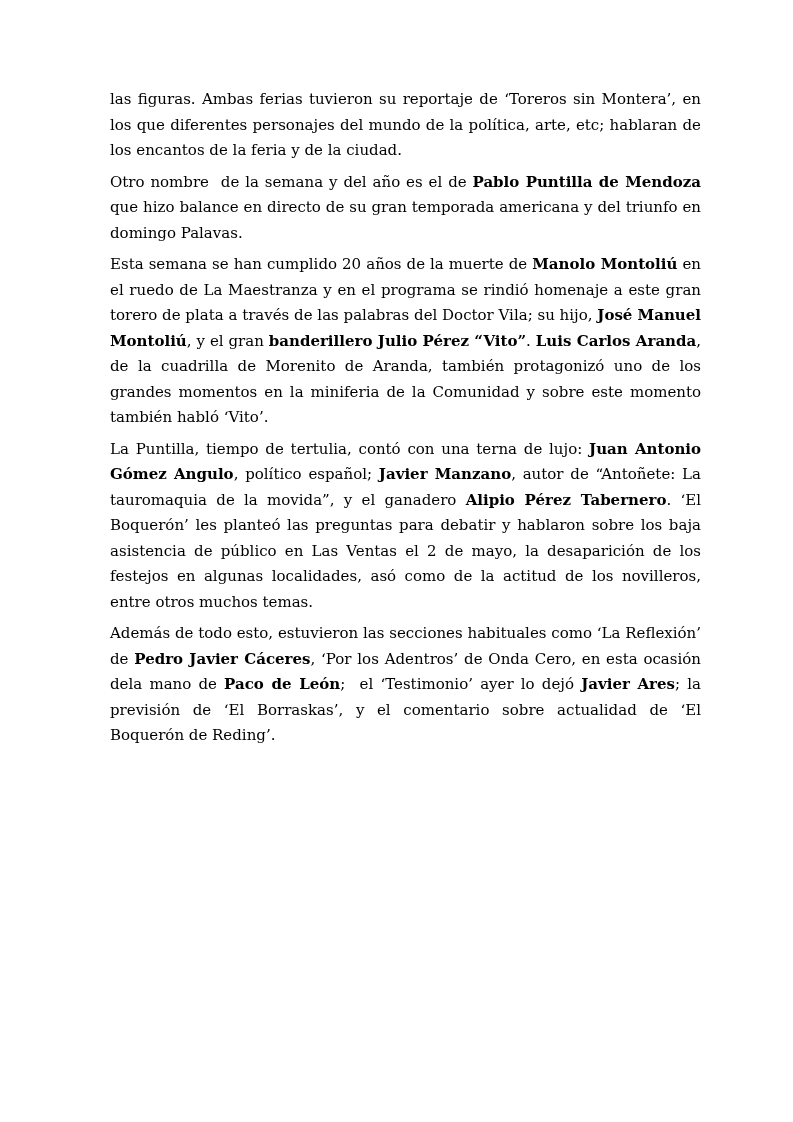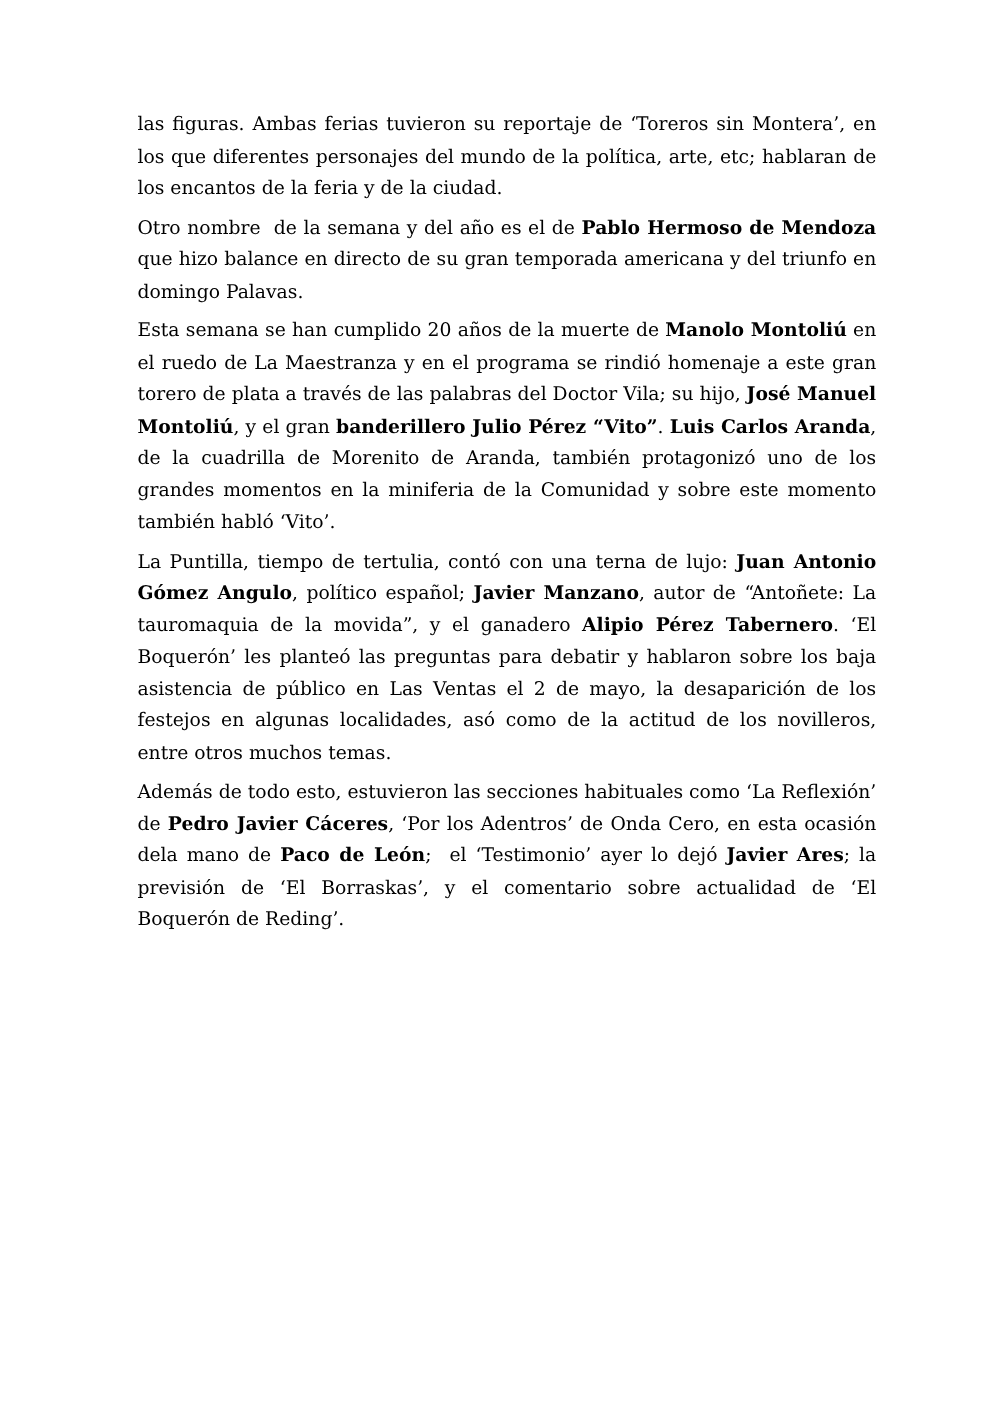--- a/index.html
+++ b/index.html
@@ -32,18 +32,18 @@
   .doc-body .b {
     font-weight: bold;
   }
 </style>
 </head>
 <body>
 
 <div class="page">
   <div class="doc-body" style="color: rgb(0, 0, 0);">
       <p><span>las figuras. Ambas ferias tuvieron su reportaje de ‘Toreros sin Montera’, en los que diferentes personajes del mundo de la política, arte, etc; hablaran de los encantos de la feria y de la ciudad.</span></p>
-      <p><span>Otro nombre&nbsp; de la semana y del año es el de </span><span class="b">Pablo Hermoso de Mendoza</span><span> que hizo balance en directo de su gran temporada americana y del triunfo en domingo Palavas.</span></p>
+      <p><span>Otro nombre&nbsp; de la semana y del año es el de </span><span class="b">Pablo Puntilla de Mendoza</span><span> que hizo balance en directo de su gran temporada americana y del triunfo en domingo Palavas.</span></p>
       <p><span>Esta semana se han cumplido 20 años de la muerte de </span><span class="b">Manolo Montoliú</span><span> en el ruedo de La Maestranza y en el programa se rindió homenaje a este gran torero de plata a través de las palabras del Doctor Vila; su hijo, </span><span class="b">José Manuel Montoliú</span><span>, y el gran </span><span class="b">banderillero Julio Pérez “Vito”</span><span>. </span><span class="b">Luis Carlos Aranda</span><span>, de la cuadrilla de Morenito de Aranda, también protagonizó uno de los grandes momentos en la miniferia de la Comunidad y sobre este momento también habló ‘Vito’.</span></p>
       <p><span>La Puntilla, tiempo de tertulia, contó con una terna de lujo: </span><span class="b">Juan Antonio Gómez Angulo</span><span>, político español; </span><span class="b">Javier Manzano</span><span>, autor de “Antoñete: La tauromaquia de la movida”, y el ganadero </span><span class="b">Alipio Pérez Tabernero</span><span>. ‘El Boquerón’ les planteó las preguntas para debatir y hablaron sobre los baja asistencia de público en Las Ventas el 2 de mayo, la desaparición de los festejos en algunas localidades, asó como de la actitud de los novilleros, entre otros muchos temas.</span></p>
       <p><span>Además de todo esto, estuvieron las secciones habituales como ‘La Reflexión’ de </span><span class="b">Pedro Javier Cáceres</span><span>, ‘Por los Adentros’ de Onda Cero, en esta ocasión dela mano de </span><span class="b">Paco de León</span><span>;&nbsp; el ‘Testimonio’ ayer lo dejó </span><span class="b">Javier Ares</span><span>; la previsión de ‘El Borraskas’, y el comentario sobre actualidad de ‘El Boquerón de Reding’.</span></p>
     </div>
 </div>
 
 </body></html>

